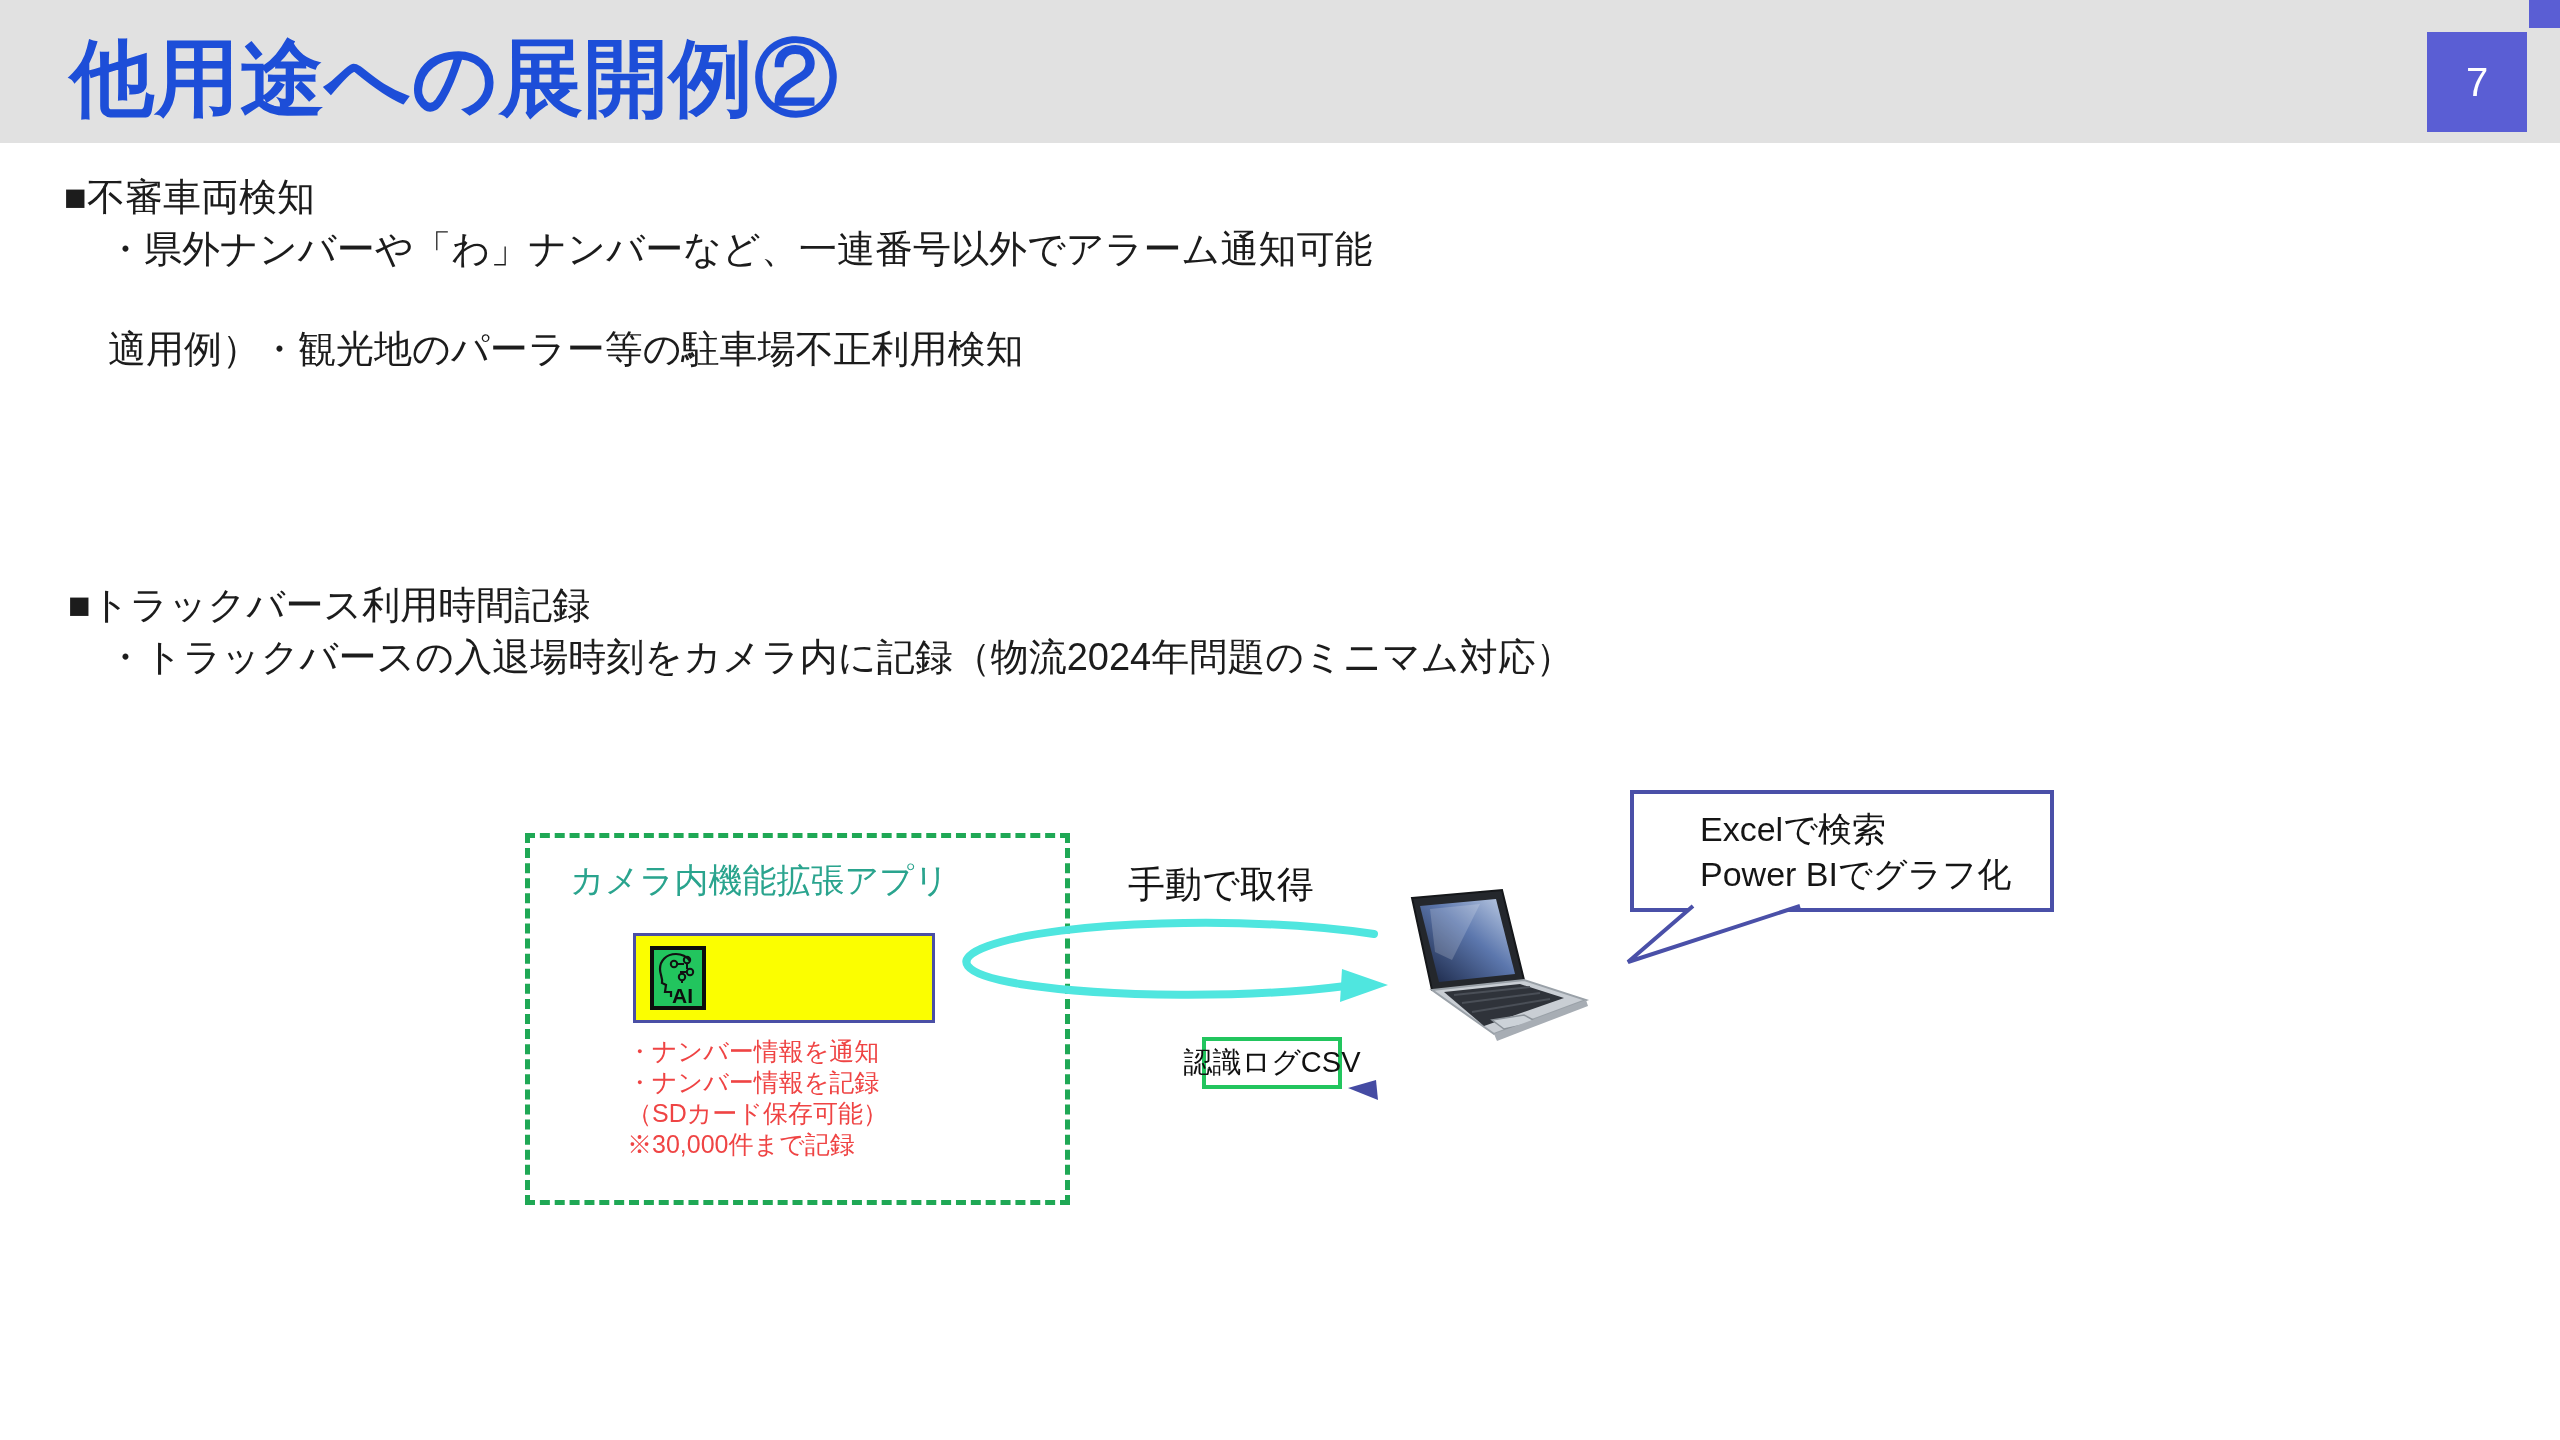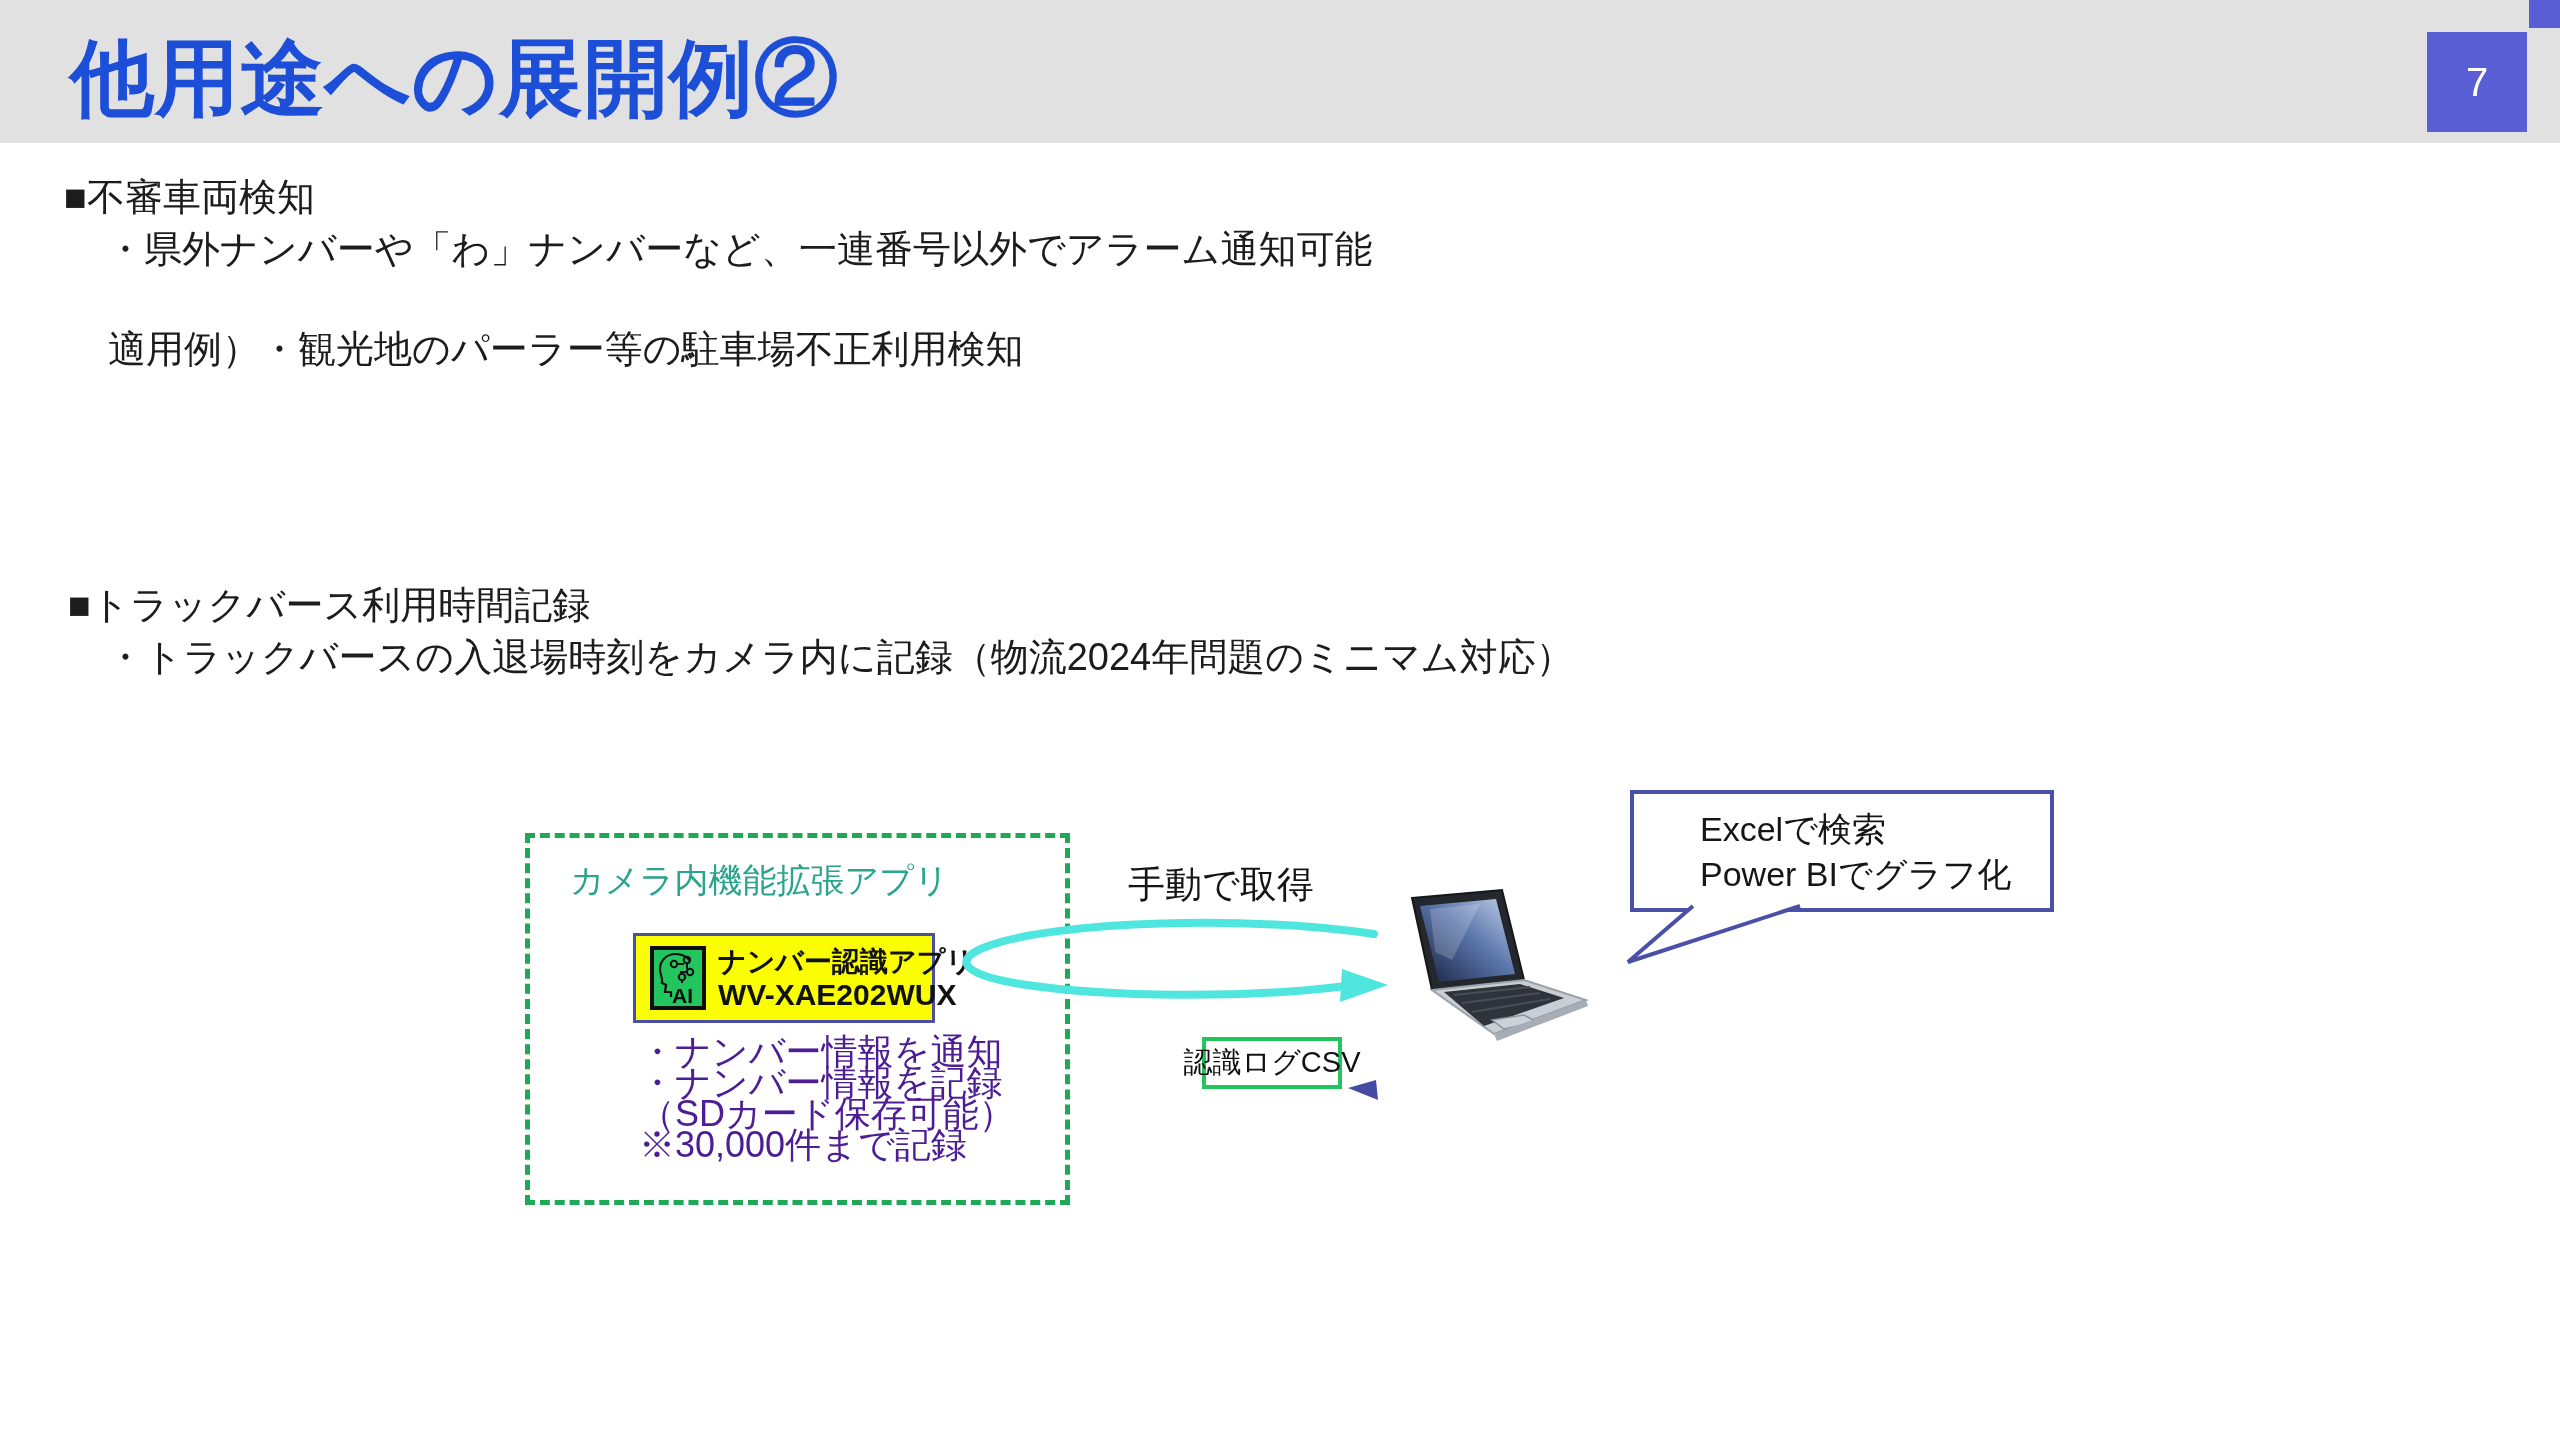--- a/index.html
+++ b/index.html
@@ -24,21 +24,21 @@
   
   .camera-box{left:525px;top:833px;width:535px;height:362px;border:5px dashed #1fa855;background:transparent;}
   .camera-label{left:570px;top:858px;font-size:34px;color:#2aa48e;white-space:nowrap;}
   .app-box{left:633px;top:933px;width:302px;height:90px;background:#fbfe00;border:3px solid #4a4fa5;
     box-sizing:border-box;display:flex;align-items:center;}
   .ai-icon{width:56px;height:64px;background:#22c55e;border:4px solid #0d0d0d;box-sizing:border-box;
     margin-left:14px;flex:none;position:relative;}
   .app-text{margin-left:12px;line-height:33px;}
   .app-name{font-size:28px;font-weight:600;color:#111;white-space:nowrap;}
   .app-model{font-size:30px;font-weight:600;color:#111;white-space:nowrap;}
-  .app-notes{left:627px;top:1036px;font-size:36px;line-height:31px;color:#4c1d95;white-space:nowrap;margin-left:12px;}
+  .app-notes{left:627px;top:1036px;font-size:25px;line-height:31px;color:#ef4444;white-space:nowrap;}
   .arrow-label{left:1128px;top:860px;font-size:37px;color:#151515;white-space:nowrap;}
   .bubble{left:1630px;top:790px;width:424px;height:122px;border:4px solid #4a50a8;background:#fff;box-sizing:border-box;padding-left:40px;}
   .bubble-text{padding:13px 0 0 26px;font-size:34px;line-height:45px;color:#151515;white-space:nowrap;}
   .csv-box{left:1202px;top:1037px;width:140px;height:52px;border:4px solid #22c55e;background:#fff;box-sizing:border-box;
     display:flex;align-items:center;justify-content:center;font-size:29px;color:#111;white-space:nowrap;}
   svg{display:block;}
 </style>
 </head>
 <body>
 
@@ -66,24 +66,20 @@
       <svg width="48" height="56" viewBox="0 0 48 56">
         <path d="M22 4 C 12 4 6 11 6 19 C 6 25 9 28 8 33 L 12 35 L 11 42 L 17 42 L 17 47" fill="none" stroke="#111" stroke-width="2.2"></path>
         <path d="M22 4 C 28 4 33 7 36 11" fill="none" stroke="#111" stroke-width="2.2"></path>
         <circle cx="20" cy="14" r="3.2" fill="none" stroke="#111" stroke-width="2"></circle>
         <circle cx="33" cy="10" r="3.2" fill="none" stroke="#111" stroke-width="2"></circle>
         <circle cx="36" cy="22" r="3.2" fill="none" stroke="#111" stroke-width="2"></circle>
         <circle cx="28" cy="27" r="3.2" fill="none" stroke="#111" stroke-width="2"></circle>
         <path d="M23 14 L30 14 M33 13 L33 19 M26 22 L33 22 M28 30 L28 33" fill="none" stroke="#111" stroke-width="2"></path>
         <text x="18" y="53" font-size="21" font-weight="bold" fill="#0d0d0d" font-family="Liberation Sans, sans-serif">AI</text>
       </svg>
-    </div>
-    <div class="app-text">
-      <div class="app-name">ナンバー認識アプリ</div>
-      <div class="app-model">WV-XAE202WUX</div>
     </div>
   </div>
 
   <div class="abs app-notes">
     <div>・ナンバー情報を通知</div>
     <div>・ナンバー情報を記録</div>
     <div>（SDカード保存可能）</div>
     <div>※30,000件まで記録</div>
   </div>
 

